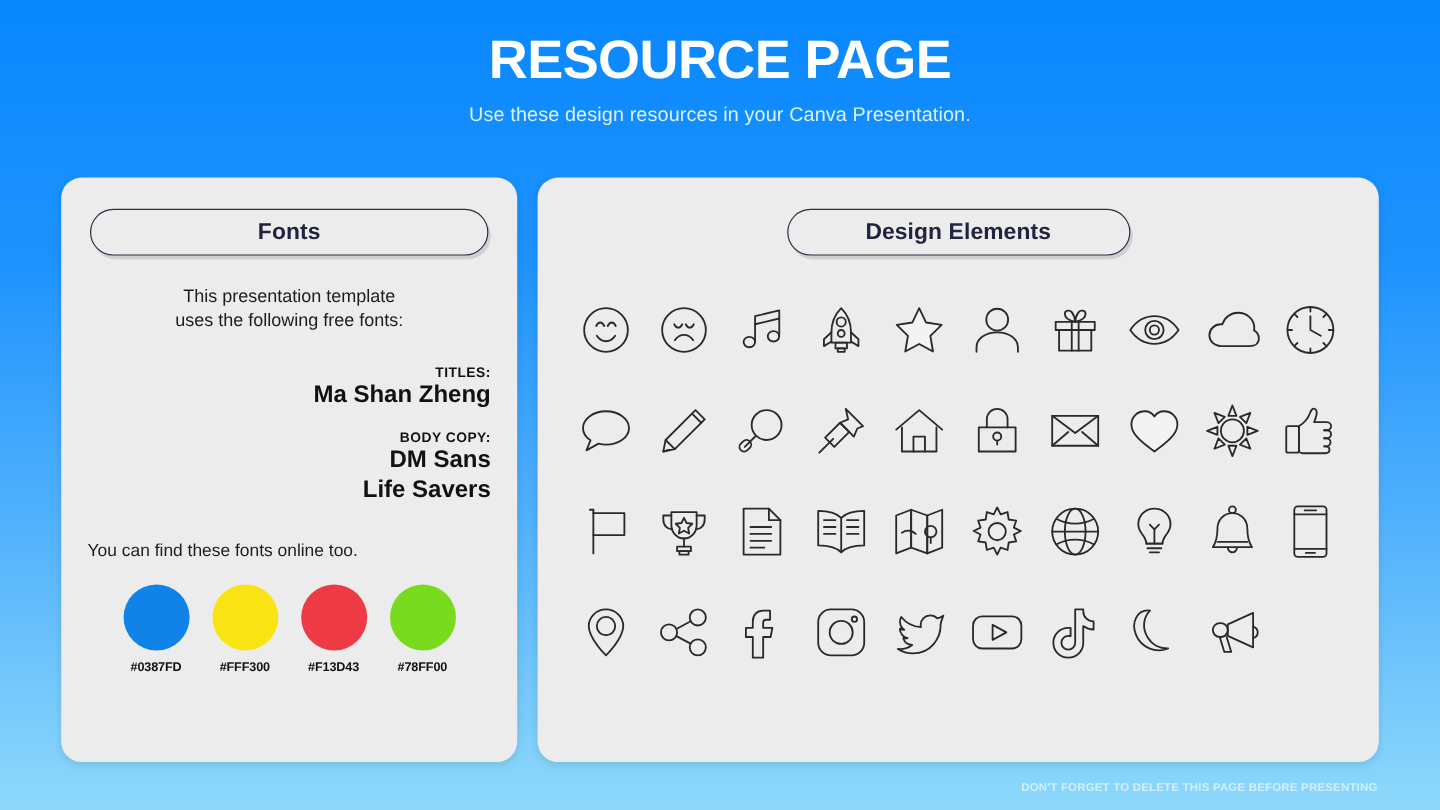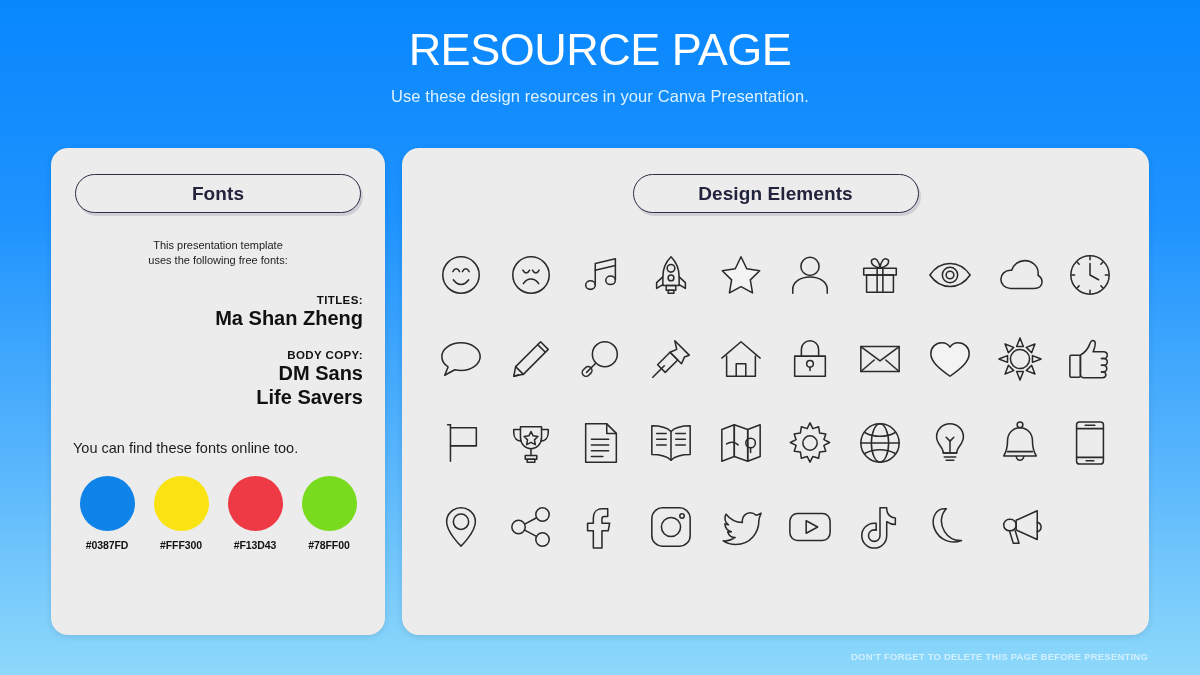--- a/index.html
+++ b/index.html
@@ -10,21 +10,21 @@
   }
   body {
     background: linear-gradient(180deg, #0887FD 0%, #1E93FE 32%, #57B5FC 68%, #8ED9FB 100%);
     position: relative;
   }
 
   
   .header { text-align: center; padding-top: 24px; }
   .page-title {
     font-size: 45px;
-    font-weight: normal;
+    font-weight: bold;
     color: #FFFFFF;
     letter-spacing: -0.5px;
     line-height: 1.15;
   }
   .page-subtitle {
     font-size: 16.5px;
     color: #DCF1FE;
     margin-top: 11px;
     letter-spacing: 0.1px;
   }
@@ -35,21 +35,21 @@
     top: 148px; left: 51px; right: 51px;
     height: 487px;
     display: flex;
     gap: 17px;
   }
   .panel {
     background: #ECECEC;
     border-radius: 17px;
     box-shadow: 0 2px 7px rgba(0,0,0,0.10);
   }
-  .panel-left  { width: 334px; flex: none; padding: 26px 22px 0; }
+  .panel-left  { width: 380px; flex: none; padding: 26px 22px 0; }
   .panel-right { flex: 1; padding: 26px 24px 0; }
 
   
   .pill {
     border: 1.6px solid #2B2C45;
     border-radius: 22px;
     background: #ECECEC;
     height: 39px;
     display: flex;
     align-items: center;
@@ -63,21 +63,21 @@
     letter-spacing: 0.1px;
   }
   .pill-fonts  { margin: 0 2px; }
   .pill-colors { margin: 0 2px; }
   .pill-design { width: 286px; margin: 0 auto; }
 
   
   .fonts-intro {
     margin-top: 25px;
     text-align: center;
-    font-size: 11px;
+    font-size: 15px;
     color: #1D1D1D;
     line-height: 1.33;
   }
   .font-group { text-align: right; }
   .font-group.titles { margin-top: 27px; }
   .font-group.body   { margin-top: 18px; }
   .font-label {
     font-size: 11.5px;
     font-weight: bold;
     color: #111;

